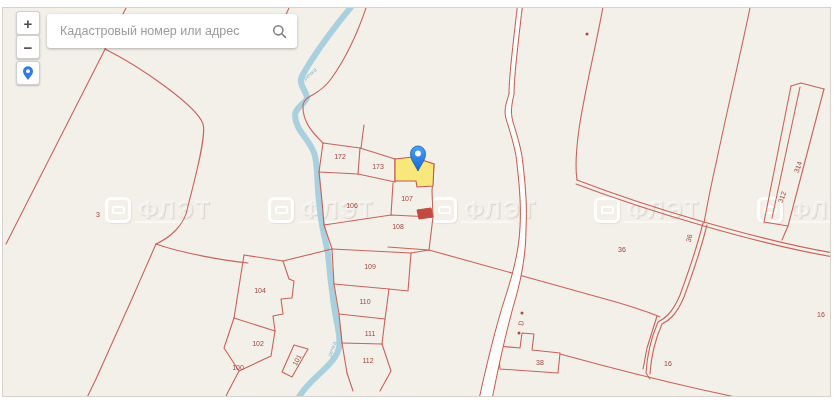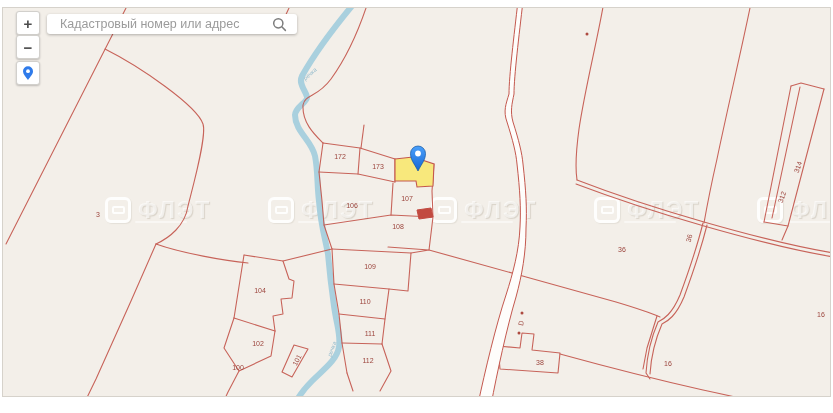--- a/index.html
+++ b/index.html
@@ -52,21 +52,21 @@
     border:1px solid #d2d0cc;border-radius:3px;
     box-shadow:0 1px 2px rgba(0,0,0,0.22);
     display:flex;align-items:center;justify-content:center;
     font-size:15px;font-weight:bold;color:#4d4d4d;cursor:pointer;user-select:none;
   }
   #zoom-in{left:16px;top:11px;}
   #zoom-out{left:16px;top:35px;}
   #locate{left:16px;top:61px;}
   
   #searchbox{
-    position:absolute;z-index:10;left:47px;top:14px;width:250px;height:20px;
+    position:absolute;z-index:10;left:47px;top:14px;width:250px;height:34px;
     background:#fff;border-radius:3px;box-shadow:0 1px 3px rgba(0,0,0,0.28);
     display:flex;align-items:center;
   }
   #searchbox input{
     flex:1;min-width:0;border:none;outline:none;background:transparent;
     font-family:"Liberation Sans",sans-serif;font-size:12.5px;color:#333;
     padding:0 6px 0 13px;
   }
   #searchbox input::placeholder{color:#9b9b9b;}
   .mag{flex:0 0 auto;margin-right:10px;display:flex;align-items:center;}

